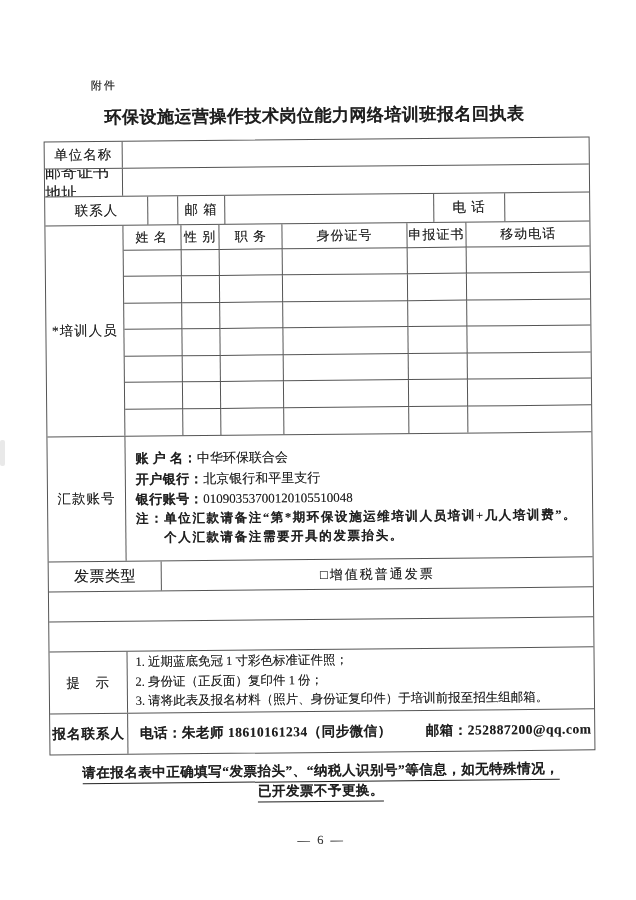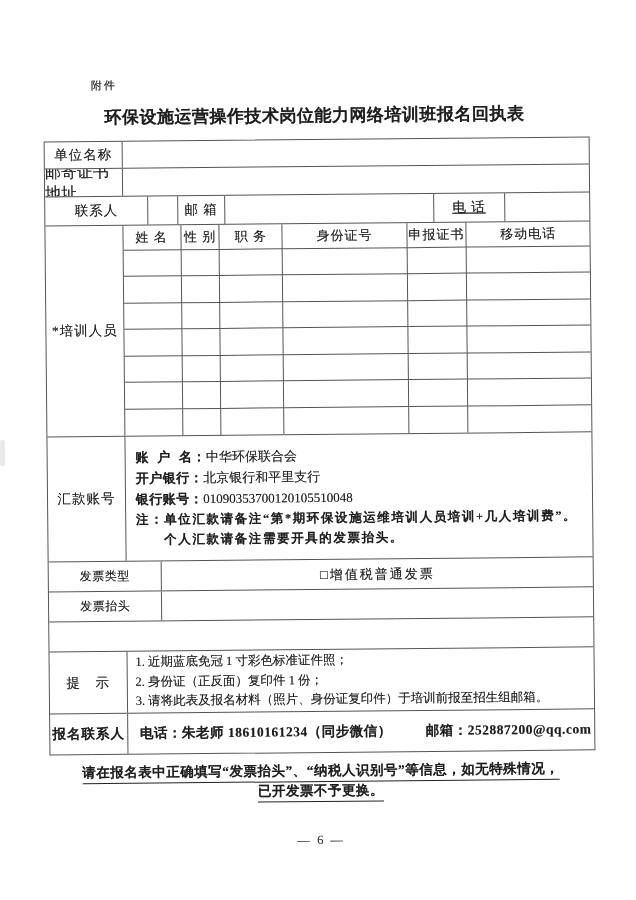--- a/index.html
+++ b/index.html
@@ -46,21 +46,21 @@
   .fill { flex: 1; }
 
   .r-unit { height: 27px; }
   .r-mail { height: 28px; }
   .r-mail .lbl { font-size: 16px; letter-spacing: 0; }
   .r-contact { height: 29px; }
   .c-contact-lbl { width: 19%; flex: none; }
   .c-contact-val { width: 5.5%; flex: none; }
   .c-email-lbl { width: 8.5%; flex: none; font-family: Liberation Serif, serif; }
   .c-email-val { width: 38.5%; flex: none; }
-  .c-phone-lbl { width: 13%; flex: none; text-decoration: underline; }
+  .c-phone-lbl { width: 13%; flex: none; }
   .c-phone-val { flex: 1; }
 
   .r-trainees { height: 211px; }
   .trainee-grid {
     flex: 1; display: grid;
     grid-template-columns: 58fr 39fr 63fr 125fr 60fr 123fr;
     grid-template-rows: 25px repeat(7, 1fr);
   }
   .gcell {
     border-right: 1px solid #555; border-bottom: 1px solid #555;
@@ -69,32 +69,32 @@
   }
   .gcell.last-col { border-right: none; }
   .gcell.last-row { border-bottom: none; }
 
   .r-remit { height: 125px; }
   .remit-body {
     flex: 1; display: flex; flex-direction: column; justify-content: center;
     padding: 5px 10px; font-size: 13px; line-height: 1.55;
     align-items: flex-start;
   }
-  .remit-line b { letter-spacing: 0.5px; font-family: Liberation Mono, monospace; }
+  .remit-line b { letter-spacing: 0.5px; }
   .remit-note { font-size: 12.5px; letter-spacing: 1.6px; font-weight: 600; }
   .remit-note-2 { padding-left: 28px; letter-spacing: 1.6px; font-weight: 600; font-size: 12.5px; }
 
   .r-invoice { height: 90px; }
   .invoice-body { flex: 1; display: flex; flex-direction: column; }
   .inv-row { flex: 1; display: flex; border-bottom: 1px solid #555; }
   .inv-row:last-child { border-bottom: none; }
   .inv-lbl {
     width: 20.8%; flex: none; border-right: 1px solid #555;
     display: flex; align-items: center; justify-content: center;
-    font-size: 12px; letter-spacing: 0.5px;
+    font-size: 15px; letter-spacing: 0.5px;
   }
   .inv-val { flex: 1; display: flex; align-items: center; justify-content: center; letter-spacing: 2px; font-size: 13px; }
   .inv-val.empty { justify-content: flex-start; }
 
   .r-tips { height: 62px; }
   .tips-body {
     flex: 1; padding: 4px 8px; font-size: 12.5px; line-height: 1.55;
     display: flex; flex-direction: column; justify-content: center;
   }
   .r-regcontact { height: 40px; font-weight: bold; }
@@ -219,21 +219,20 @@
       </div>
     </div>
 
     <div class="trow r-invoice">
       <div class="invoice-body">
         <div class="inv-row">
           <div class="inv-lbl ink">发票类型</div>
           <div class="inv-val ink">□增值税普通发票</div>
         </div>
         <div class="inv-row">
-          <div class="inv-lbl ink">发票抬头</div>
           <div class="inv-val empty"></div>
         </div>
         <div class="inv-row">
           <div class="inv-val empty"></div>
         </div>
       </div>
     </div>
 
     <div class="trow r-tips">
       <div class="cell lbl-col lbl ink">提　示</div>

